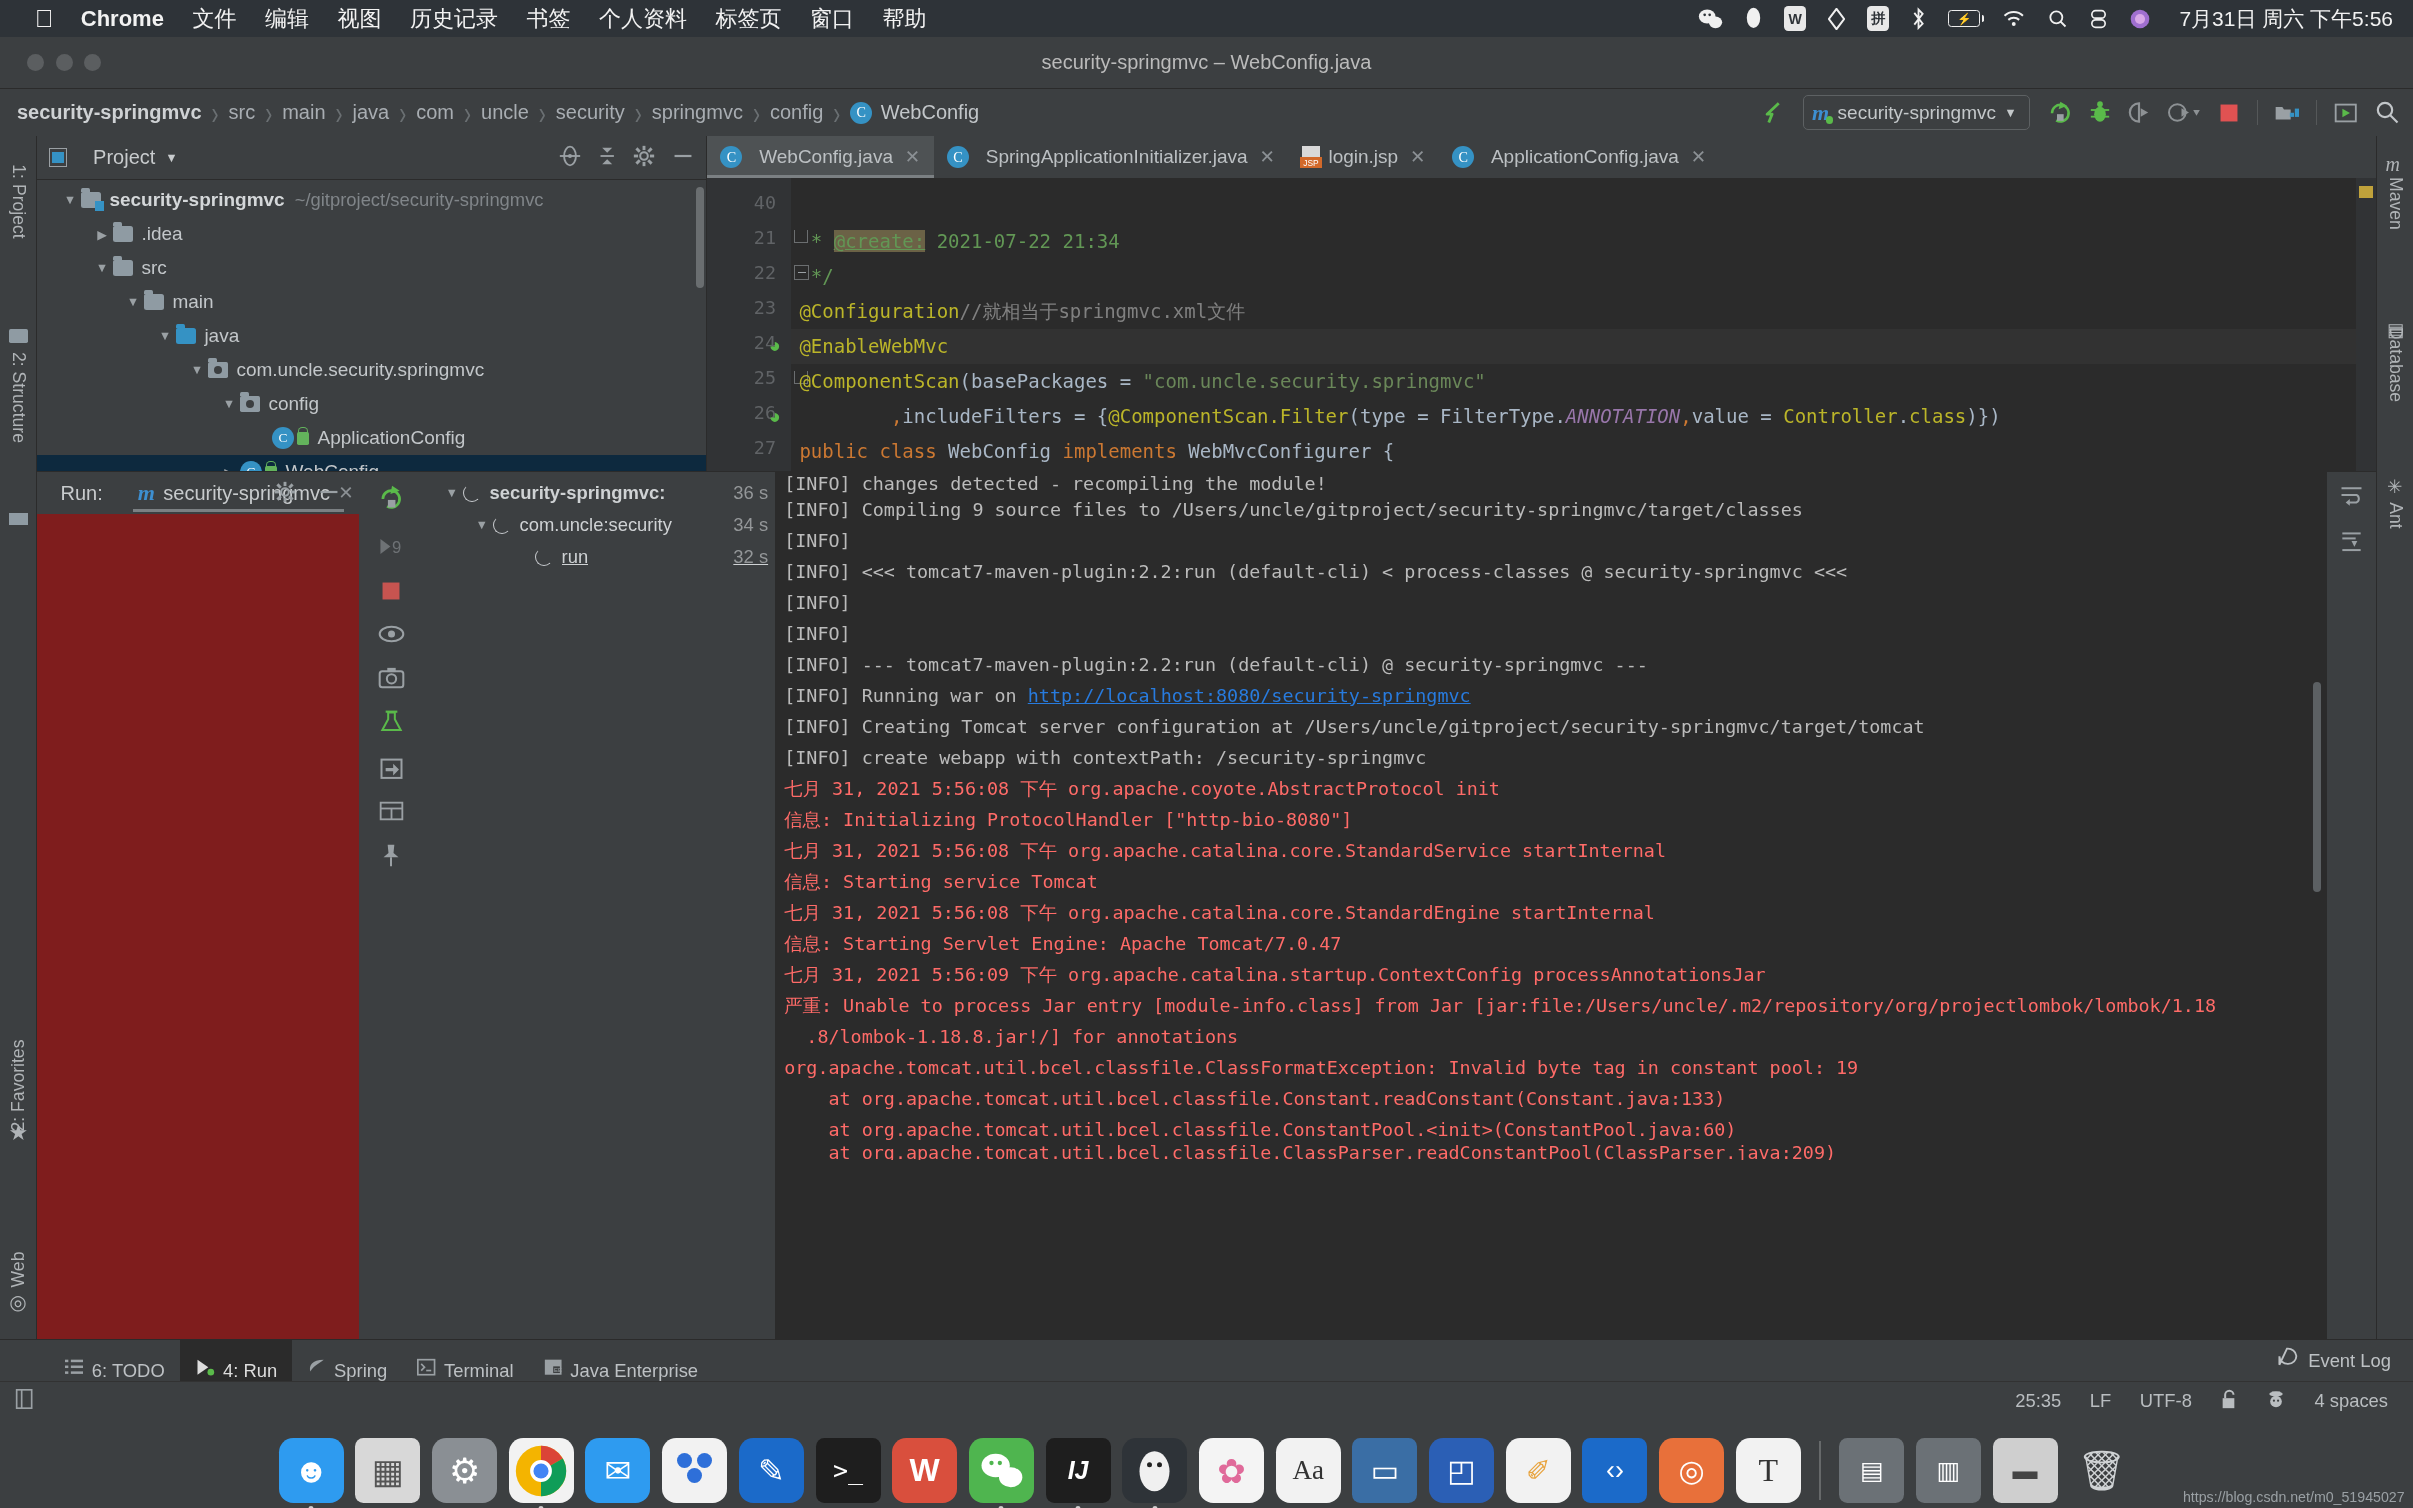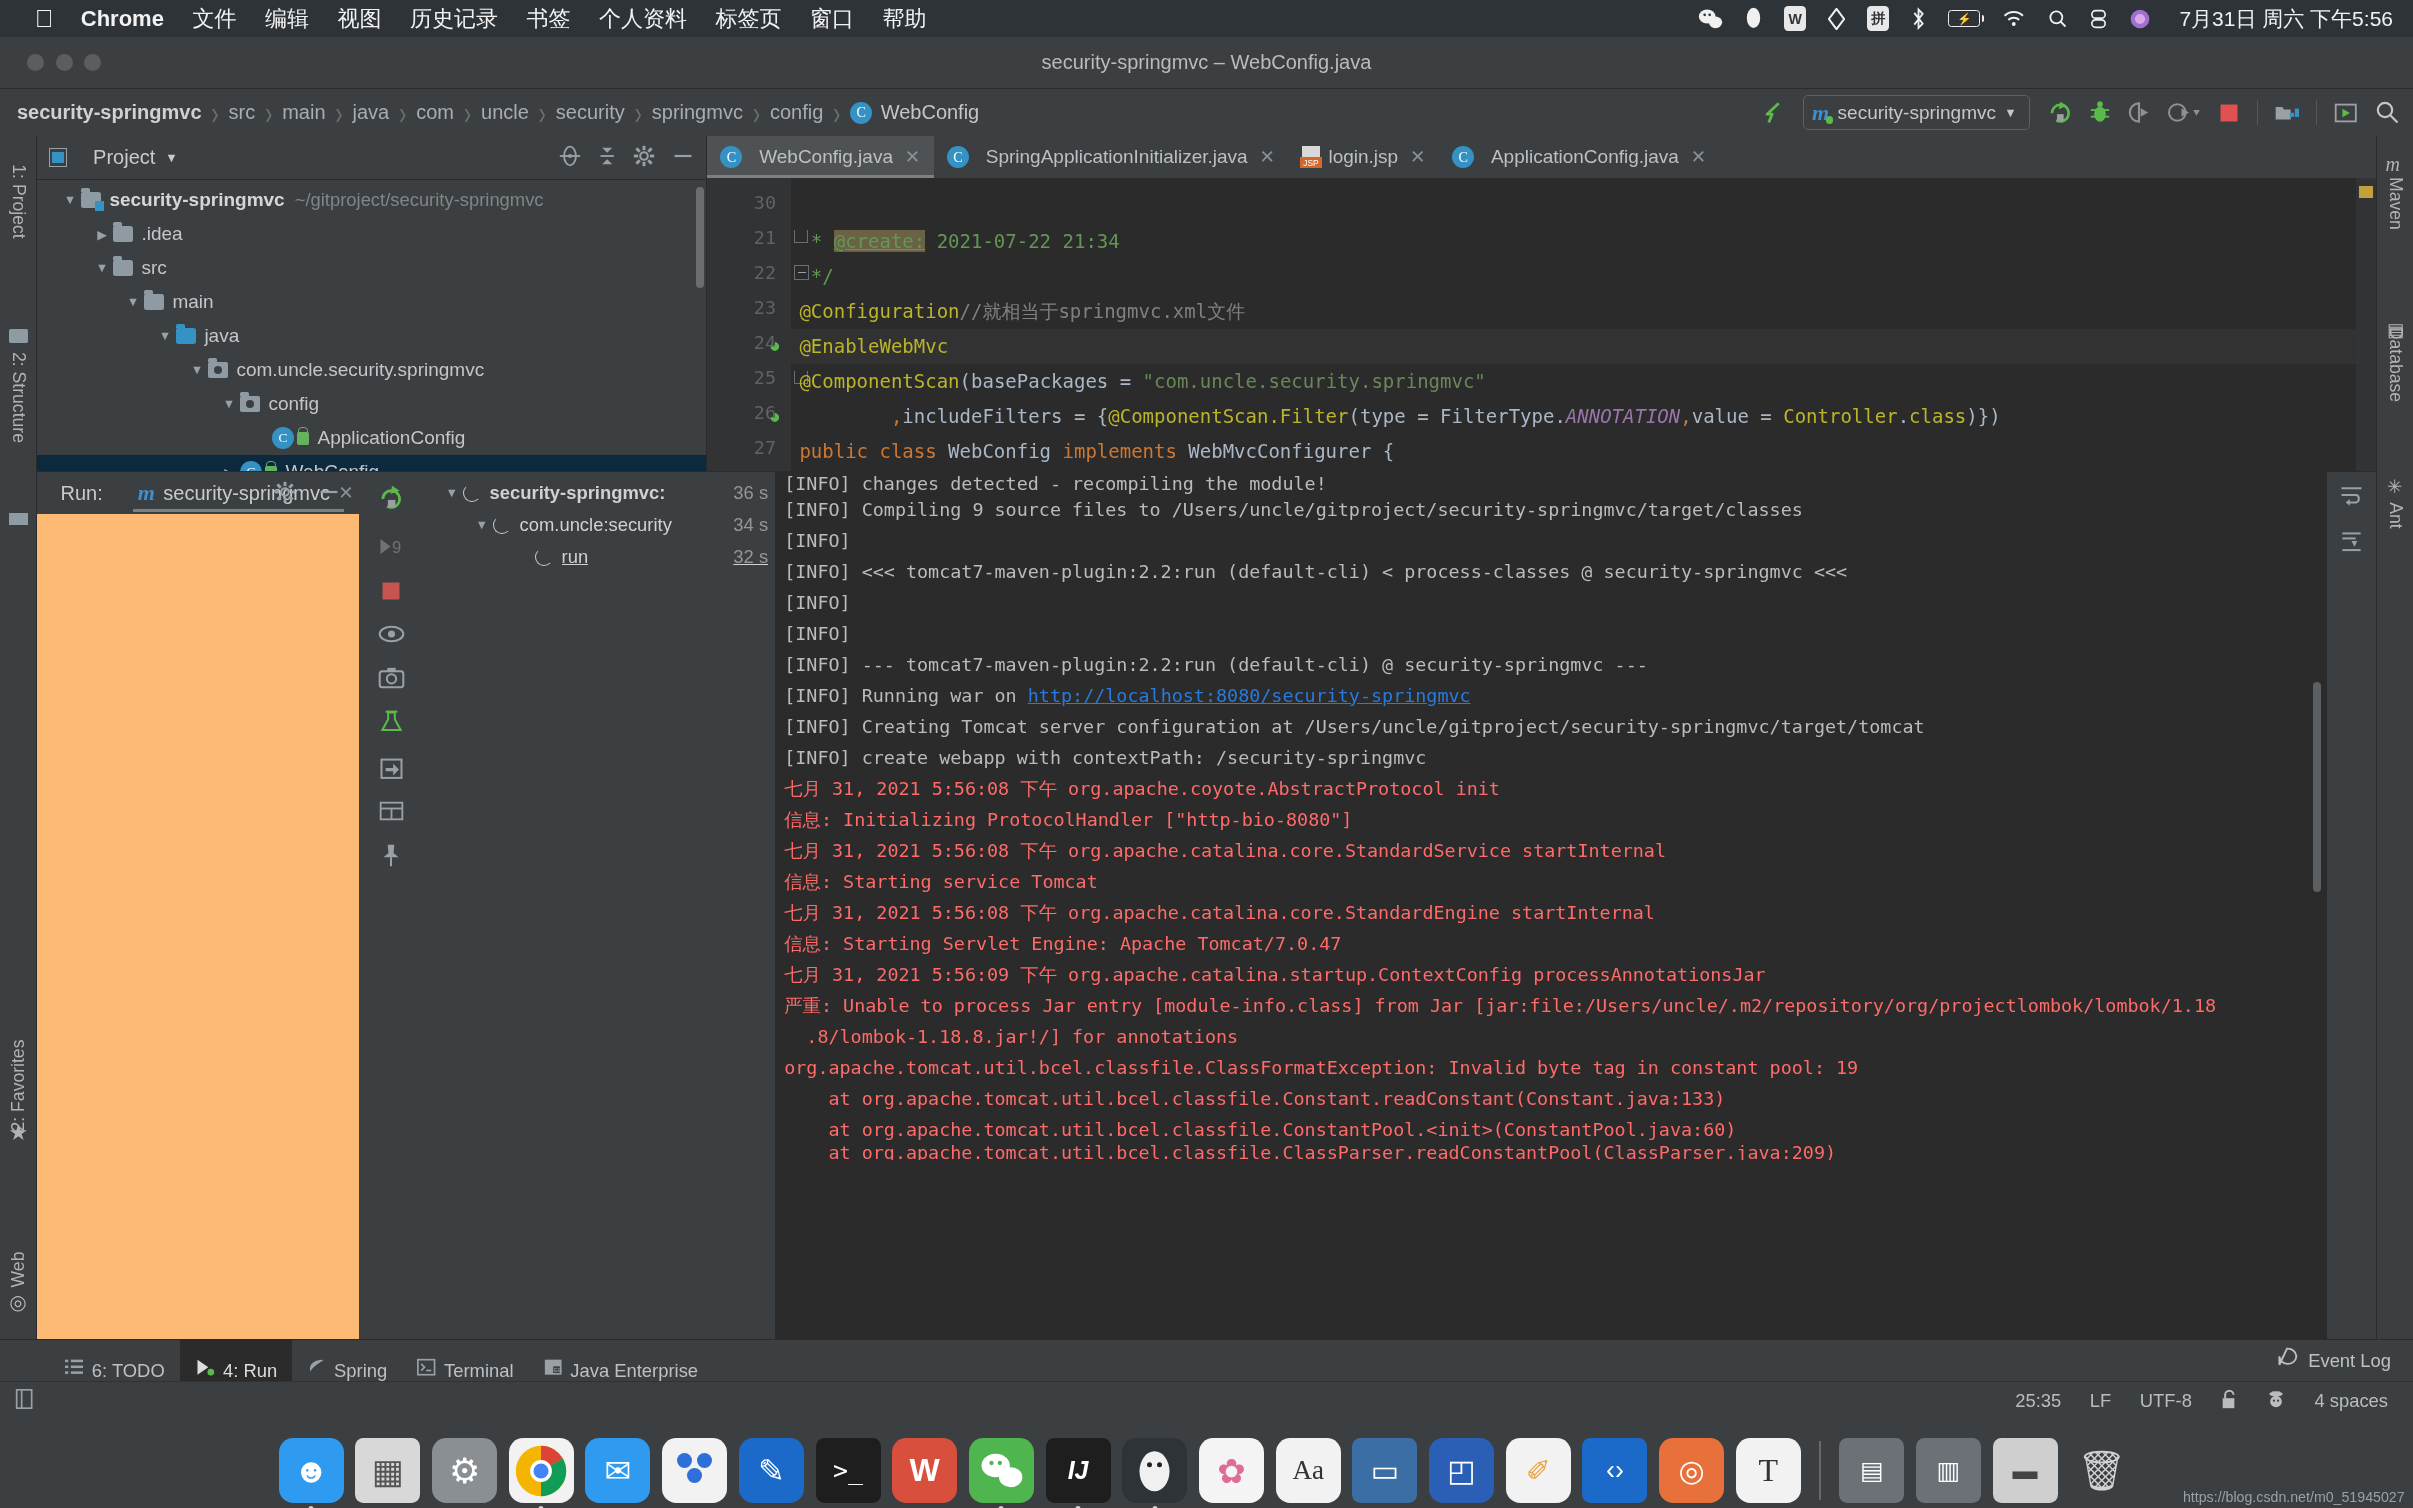--- a/index.html
+++ b/index.html
@@ -40,21 +40,21 @@
     font-size: 11.7px; color:#eee;
   }
   .batt:after {
     content:''; position:absolute; right:-5px; top:4.2px; width:2.5px; height:6.7px;
     background:#eee; border-radius:0 1.7px 1.7px 0;
   }
 
   
   .idewin {
     position: absolute; top: 37px; left: 0; width: 2413px; height: 1383px;
-    background: #fdba74;
+    background: #7f1d1d;
     display: flex; flex-direction: column;
   }
 
   
   .titlebar {
     height: 52px; background: #3c3f41; position: relative;
     display: flex; align-items: center;
     border-bottom: 0.8px solid #2b2b2b;
   }
   .traffic { display: flex; gap: 11.7px; margin-left: 27px; }
@@ -617,21 +617,21 @@
               </div>
               <div class="etab">
                 <span class="cicon">C</span>
                 <span>ApplicationConfig.java</span>
                 <span class="x">✕</span>
               </div>
             </div>
 
             <div class="codearea">
               <div class="gutter">
-                <div class="gline">30</div>
+                <div class="gline">40</div>
                 <div class="gline">21</div>
                 <div class="gline">22</div>
                 <div class="gline">23</div>
                 <div class="gline">24</div>
                 <div class="gline">25</div>
                 <div class="gline">26</div>
                 <div class="gline">27</div>
                 <div class="gline">28</div>
 
               </div>

